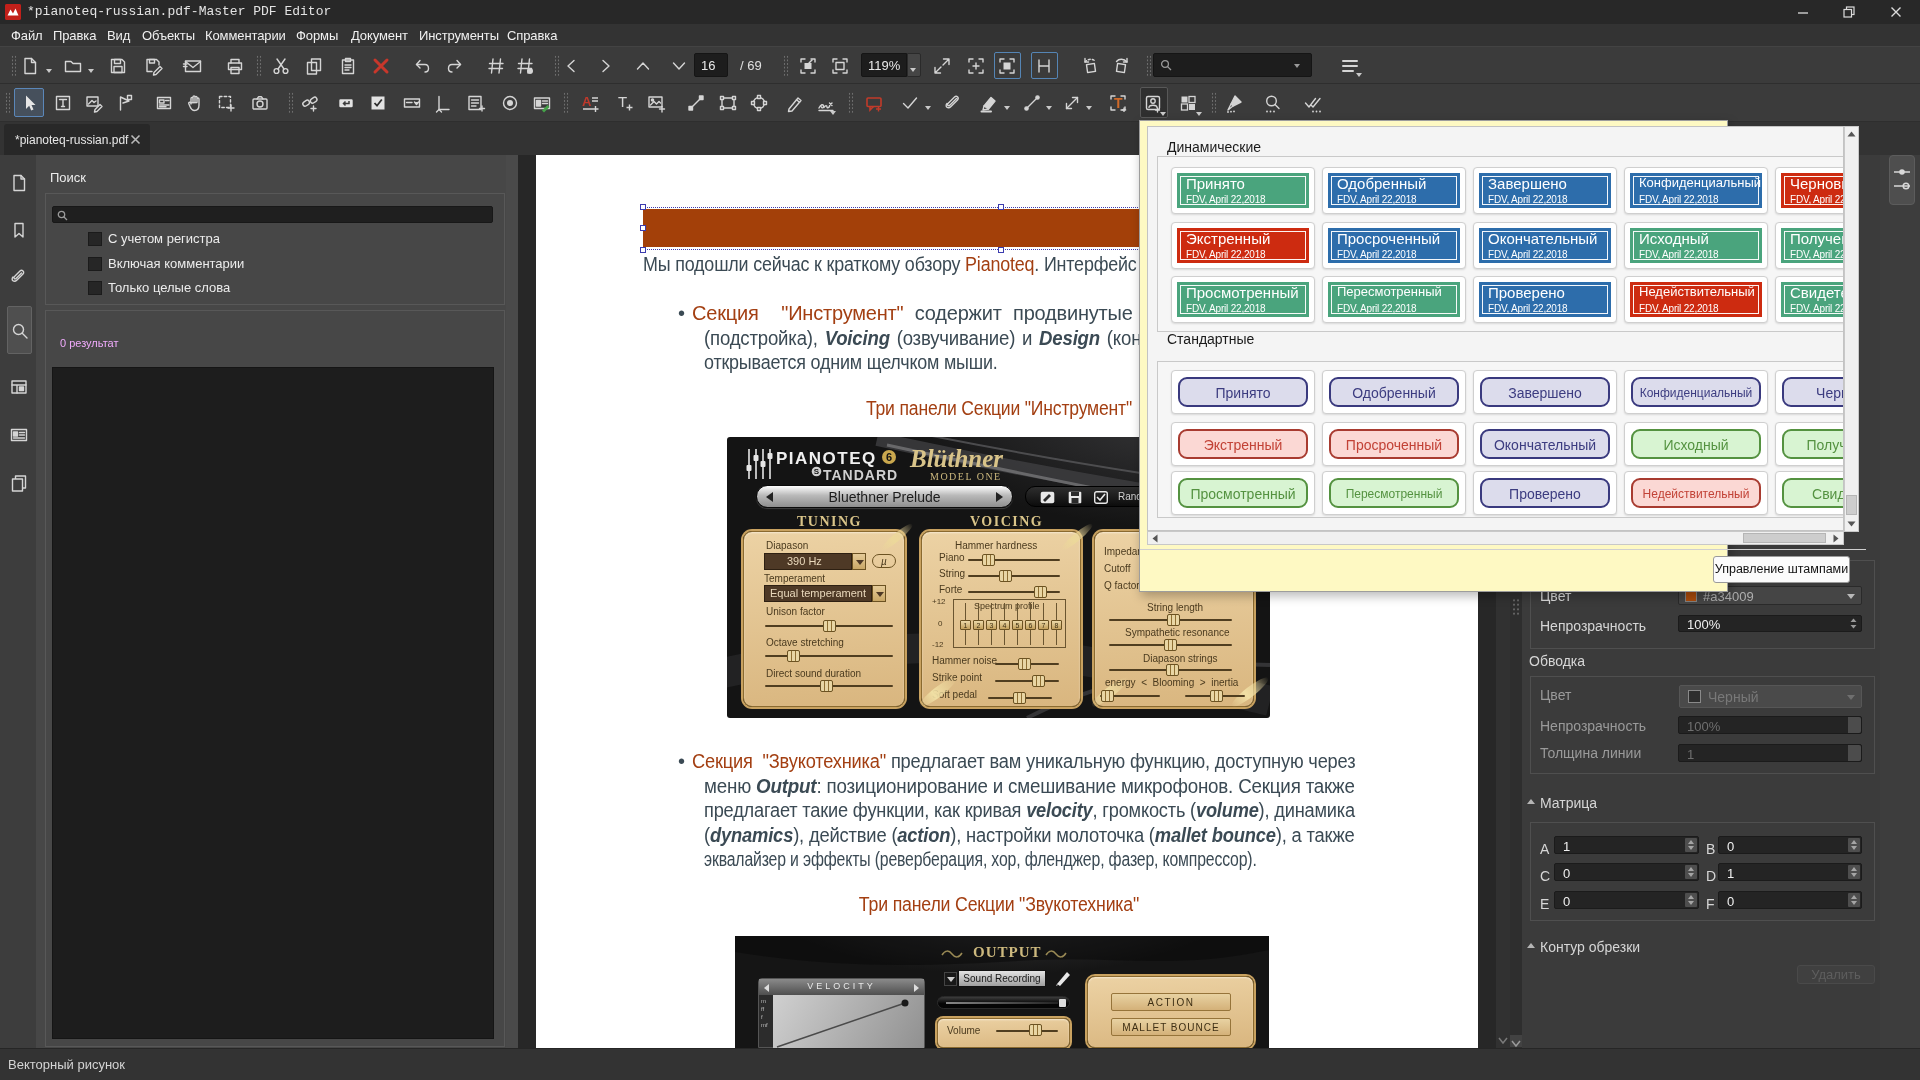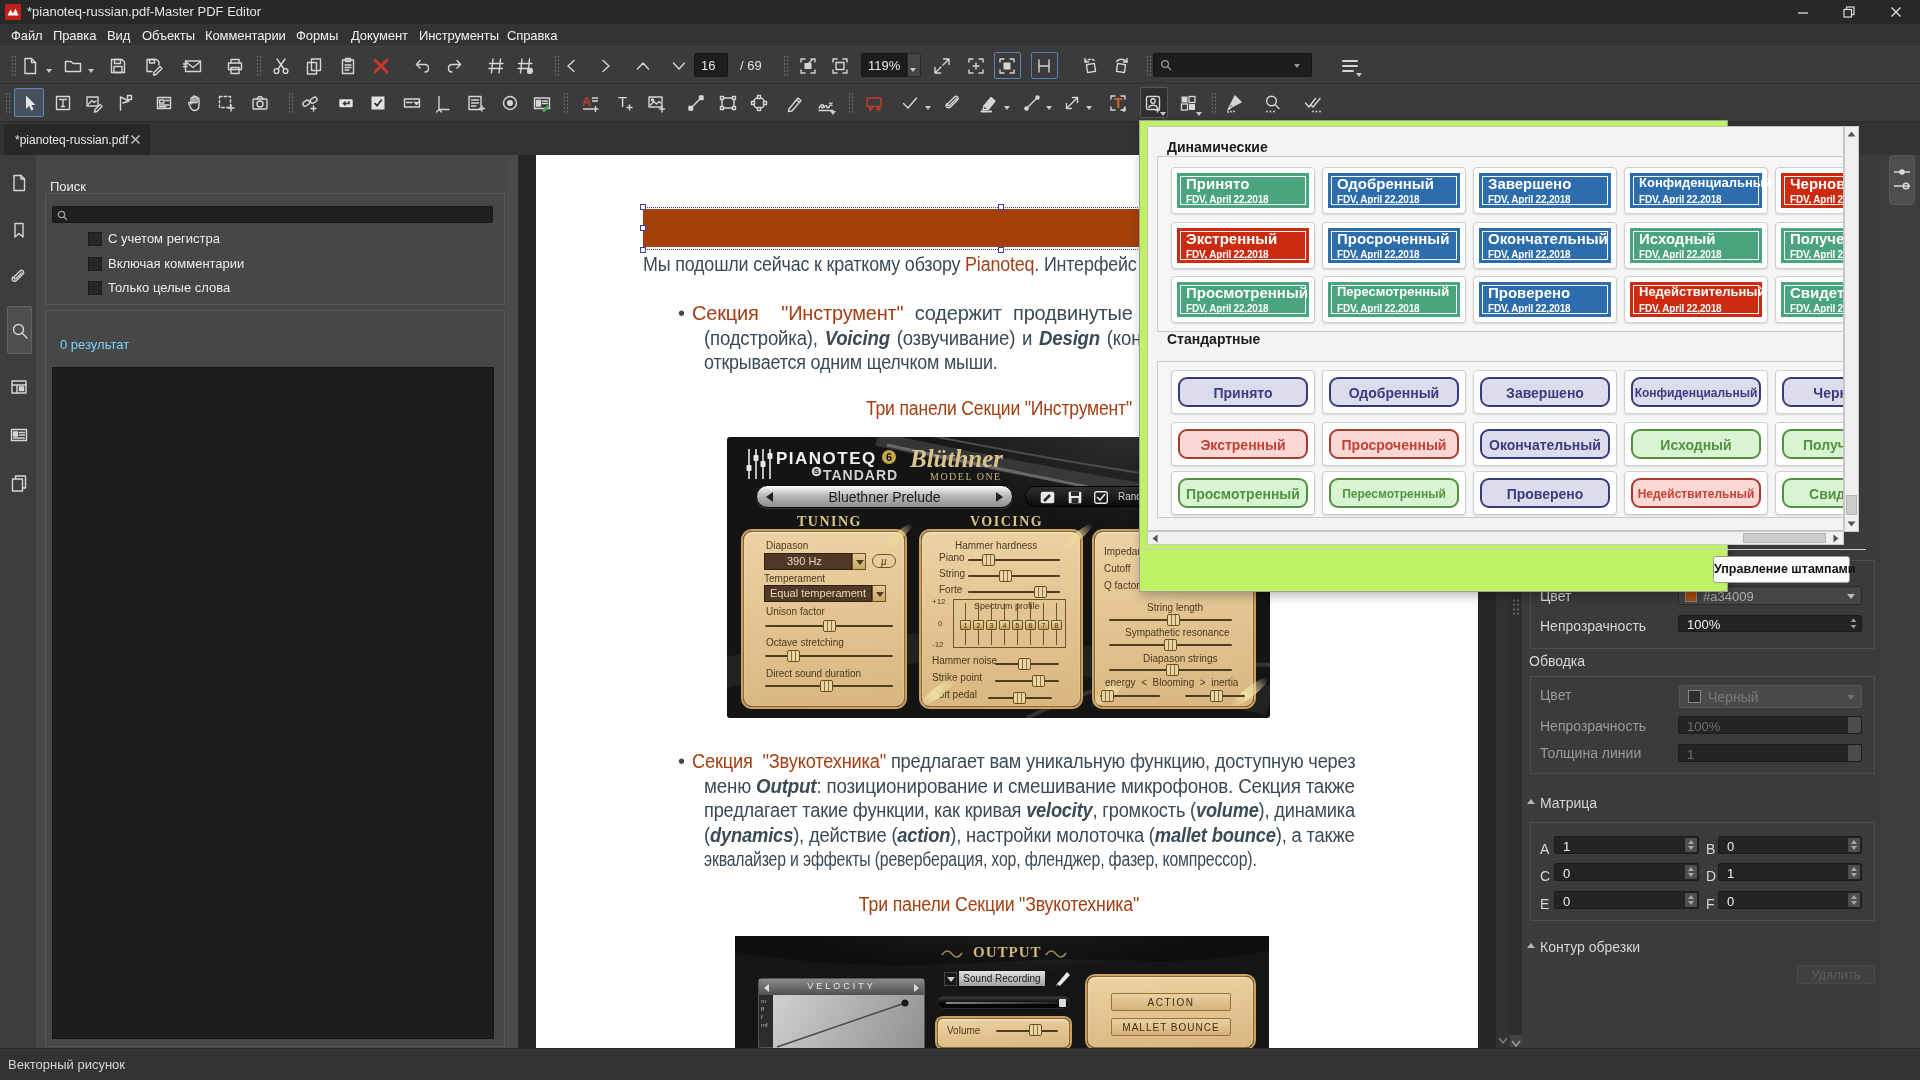--- a/index.html
+++ b/index.html
@@ -1,19 +1,19 @@
 <!DOCTYPE html>
 <html><head><meta charset="utf-8">
 <style>
   * { margin:0; padding:0; box-sizing:border-box; }
   html,body { width:1920px; height:1080px; overflow:hidden; background:#272727;
     font-family:"Liberation Sans", sans-serif; }
   
   #titlebar { position:absolute; left:0; top:0; width:1920px; height:24px; background:#282828; }
-  #titlebar .txt { position:absolute; left:27px; top:4px; font-size:13px; color:#e3e3e3; }
+  #titlebar .txt { position:absolute; left:27px; top:4px; font-size:13px; color:#e3e3e3;font-family:Liberation Mono, monospace; }
   #appicon { position:absolute; left:5px; top:4px; width:16px; height:16px; background:#c81a1a; border-radius:2px; }
   #menubar { position:absolute; left:0; top:24px; width:1920px; height:22px; background:#333333; }
   .mi { position:absolute; top:4px; font-size:13px; letter-spacing:-0.1px; color:#f0f0f0; }
   #tb1 { position:absolute; left:0; top:46px; width:1920px; height:38px; background:#3b3b3b; border-top:1px solid #434343; border-bottom:1px solid #2e2e2e; }
   #tb2 { position:absolute; left:0; top:84px; width:1920px; height:38px; background:#3b3b3b; border-bottom:1px solid #2e2e2e; }
   #tabbar { position:absolute; left:0; top:122px; width:1920px; height:33px; background:#333333; }
   #tab { position:absolute; left:4px; top:2px; width:146px; height:31px; background:#282828; border-radius:3px 3px 0 0; }
   #tab .t { position:absolute; left:11px; top:9px; font-size:12px; color:#e8e8e8; }
   
   #iconstrip { position:absolute; left:0; top:155px; width:36px; height:893px; background:#3d3d3d; }
@@ -34,21 +34,21 @@
   #rightpanel { position:absolute; left:1522px; top:155px; width:358px; height:893px; background:#3b3b3b; }
   #rightsidebar { position:absolute; left:1880px; top:155px; width:40px; height:893px; background:#3d3d3d; }
   #rsbtn { position:absolute; left:1889px; top:155px; width:26px; height:50px; background:#4e4e4e; border:1px solid #5c5c5c; border-radius:4px; }
   .rl { position:absolute; font-size:14px; color:#d6d6d6; }
   .rin { position:absolute; background:#242424; border:1px solid #1b1b1b; border-radius:2px; color:#f0f0f0; font-size:13px; }
   .rgrp { position:absolute; border:1px solid #4f4f4f; }
   
   #statusbar { position:absolute; left:0; top:1048px; width:1920px; height:32px; background:#333333; border-top:1px solid #262626; }
   #statusbar .t { position:absolute; left:8px; top:8px; font-size:13px; color:#d4d4d4; }
   
-  #dialog { position:absolute; left:1139px; top:120px; width:589px; height:472px; background:#bef264; border:1px solid #9d9d9d; z-index:50; box-shadow:2px 4px 10px rgba(0,0,0,.28);font-weight:bold; }
+  #dialog { position:absolute; left:1139px; top:120px; width:589px; height:472px; background:#fef9c3; border:1px solid #9d9d9d; z-index:50; box-shadow:2px 4px 10px rgba(0,0,0,.28); }
   #dlgview { position:absolute; left:7px; top:5px; width:697px; height:405px; border:1px solid #c3c3c3; background:#f4f4f4; overflow:hidden; }
   .dlbl { position:absolute; font-size:14px; color:#1a1a1a; }
   .sgrp { position:absolute; left:9px; width:760px; border:1px solid #c9c9c9; background:#f6f6f6; }
   .card { position:absolute; width:144px; height:47px; background:#ffffff; border:1px solid #cfcfcf; border-radius:4px; box-shadow:0 1px 2px rgba(0,0,0,.12); }
   .dyn { position:absolute; left:5px; top:5px; right:5px; bottom:5px; }
   .dyn .ib { position:absolute; left:3px; top:3px; right:3px; bottom:3px; border:1px solid rgba(255,255,255,.95); }
   .dyn .t1 { position:absolute; left:9px; top:2px; font-size:15px; color:#fff; white-space:nowrap; }
   .dyn .t2 { position:absolute; left:9px; top:21px; font-size:10px; letter-spacing:-0.2px; color:#fff; white-space:nowrap; }
   .g { background:#4aa47d; } .b { background:#2d6dab; } .r { background:#cd2b10; }
   .scard { position:absolute; width:144px; height:44px; background:#ffffff; border:1px solid #cfcfcf; border-radius:4px; box-shadow:0 1px 2px rgba(0,0,0,.12); }
@@ -628,36 +628,36 @@
     <div class="sbtn" style="top:308px;height:40px">
       <div style="position:absolute;left:2px;top:10px"><svg width="20" height="20" viewBox="0 0 20 20">
           <g stroke="#d5d5d5" stroke-width="1.4" fill="none" stroke-linecap="round" stroke-linejoin="round">
             <rect x="6.5" y="3" width="10" height="12"></rect>
             <rect x="3.5" y="6" width="10" height="12" fill="#3d3d3d"></rect>
           </g>
         </svg></div>
     </div>
   </div>
 <div id="searchpanel">
-  <div style="position:absolute;left:14px;top:24px;font-size:13px;color:#ececec">Поиск</div>
+  <div style="position:absolute;left:14px;top:15px;font-size:13px;color:#ececec">Поиск</div>
   <div class="grp" style="left:9px;top:38px;width:460px;height:112px"></div>
   <div class="grp" style="left:9px;top:155px;width:460px;height:737px"></div>
   <div style="position:absolute;left:16px;top:51px;width:441px;height:17px;background:#1f1f1f;border:1px solid #181818;border-radius:2px">
     <svg width="11" height="11" style="position:absolute;left:4px;top:3px" viewBox="0 0 11 11">
         <circle cx="4.5" cy="4.5" r="3.2" fill="none" stroke="#9a9a9a" stroke-width="1.3"></circle>
         <line x1="7" y1="7" x2="10" y2="10" stroke="#9a9a9a" stroke-width="1.3"></line>
       </svg>
   </div>
   <div class="cb" style="top:77px"></div>
   <div class="cbl" style="top:76px">С учетом регистра</div>
   <div class="cb" style="top:102px"></div>
   <div class="cbl" style="top:101px">Включая комментарии</div>
   <div class="cb" style="top:126px"></div>
   <div class="cbl" style="top:125px">Только целые слова</div>
-  <div style="position:absolute;left:24px;top:182px;font-size:13px;color:#7dd3fc">0 результат</div>
+  <div style="position:absolute;left:24px;top:182px;font-size:11px;color:#f0abfc">0 результат</div>
   <div style="position:absolute;left:16px;top:212px;width:442px;height:672px;background:#1d1d1d;border:1px solid #151515"></div>
 </div>
 <div id="splitter"></div>
 <div id="docarea"></div>
 <div id="page">
 
   <div style="position:absolute;left:107px;top:52px;width:717px;height:43px;border:1px dotted #3c3cae"></div>
   <div style="position:absolute;left:107px;top:54px;width:717px;height:38px;background:#a34009"></div>
   <div class="hdl" style="left:104px;top:49px"></div>
   <div class="hdl" style="left:462px;top:49px"></div>

